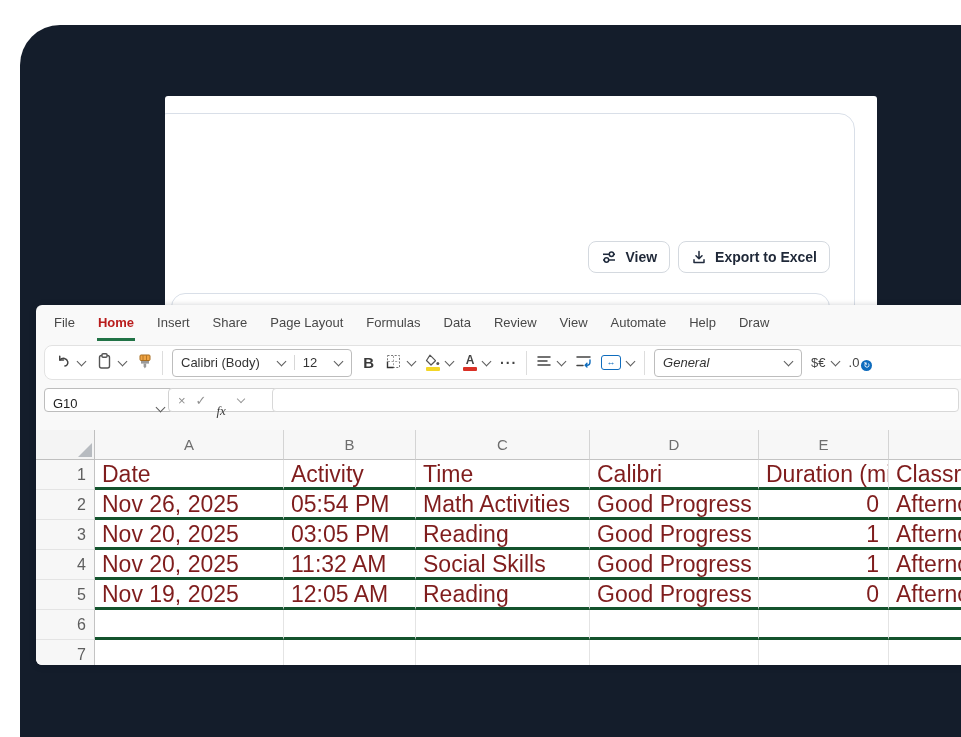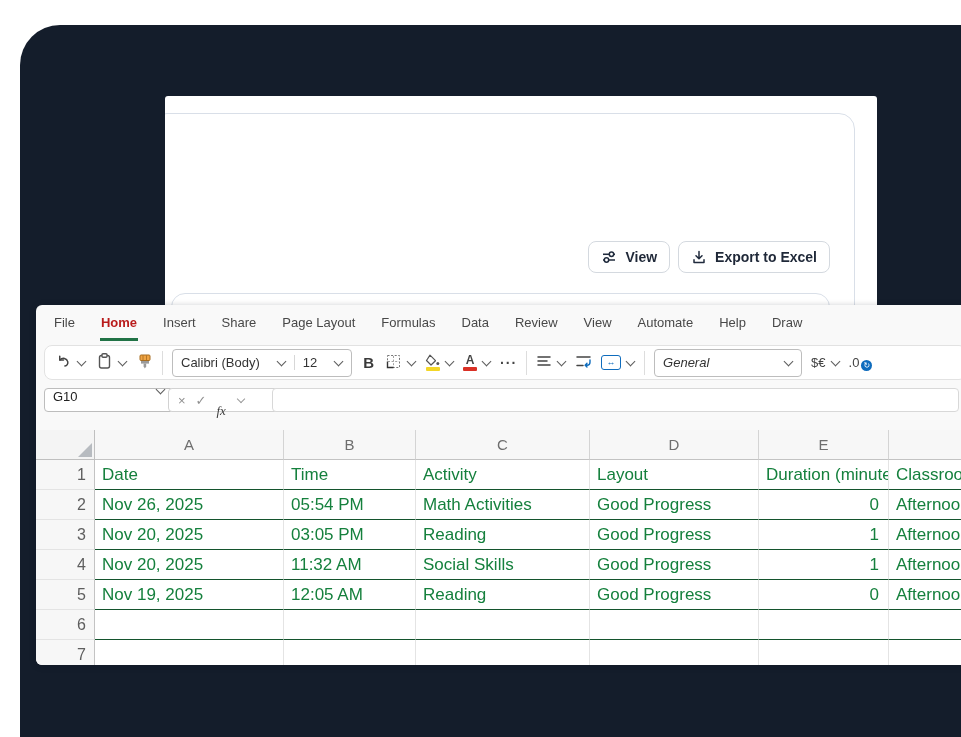--- a/index.html
+++ b/index.html
@@ -22,21 +22,21 @@
         color:#1f2838;cursor:pointer;white-space:nowrap;}
   .cbtn svg{display:block;}
 
   
   .excel{position:absolute;left:16px;top:280px;width:925px;height:360px;
         background:#f9f9f9;border-radius:6px 0 0 6px;overflow:hidden;
         box-shadow:0 1px 6px rgba(10,16,28,.25);}
 
   
   .menubar{height:36px;display:flex;align-items:flex-end;padding-left:17px;
-        column-gap:21px;font-size:13px;color:#484848;gap:24px;}
+        column-gap:21px;font-size:13px;color:#484848;}
   .mitem{padding:8px 1px 8px 1px;border-bottom:3px solid transparent;cursor:pointer;}
   .mitem.active{font-weight:700;color:#b91c1c;border-bottom-color:#217346;}
 
   
   .ribbon{position:relative;height:44px;}
   .ribbon-box{position:absolute;left:8px;top:4px;right:-6px;bottom:5px;
         background:#fff;border:1px solid #e2e2e2;border-radius:8px;
         display:flex;align-items:center;padding:0 10px;gap:9px;overflow:hidden;}
   .rbtn{display:flex;align-items:center;gap:4px;color:#444;cursor:pointer;
         font-size:13px;white-space:nowrap;}
@@ -63,21 +63,21 @@
         display:flex;align-items:center;justify-content:center;
         color:#0f6cbd;font-size:9px;line-height:9px;}
   .badge{width:11px;height:11px;border-radius:50%;background:#0f6cbd;color:#fff;
         font-size:8px;line-height:11px;text-align:center;display:inline-block;
         margin:6px 0 0 -2px;}
 
   
   .frow{position:relative;height:28px;}
   .namebox{position:absolute;left:8px;top:3px;width:112px;height:22px;
         background:#fff;border:1px solid #bdbdbd;border-radius:4px;
-        display:flex;align-items:flex-start;justify-content:space-between;
+        display:flex;align-items:flex-end;justify-content:space-between;
         padding:0 8px;font-size:13px;color:#222;}
   .fxgroup{position:absolute;left:132px;top:3px;width:94px;height:22px;
         background:#fff;border:1px solid #d2d2d2;border-radius:4px;
         display:flex;align-items:center;gap:10px;padding:0 9px;}
   .fxbtn{color:#8f8f8f;font-size:13px;cursor:pointer;}
   .fxlabel{font-family:"Liberation Serif",serif;font-style:italic;
         font-size:13px;color:#3c3c3c;cursor:pointer;margin-top:21px;}
   .finput{position:absolute;left:236px;right:2px;top:3px;height:22px;
         background:#fff;border:1px solid #d8d8d8;border-radius:4px;
         font-size:13px;color:#222;line-height:22px;padding:0 6px;}
@@ -89,23 +89,23 @@
         border-bottom:1px solid #bfbfbf;position:relative;}
   .tri{position:absolute;right:2px;bottom:2px;width:0;height:0;
         border-left:14px solid transparent;border-bottom:14px solid #b7bbc0;}
   .colhead{background:#f7f7f7;color:#6e6e6e;font-size:15px;
         display:flex;align-items:center;justify-content:center;
         border-right:1px solid #d4d4d4;border-bottom:1px solid #c3c3c3;}
   .rownum{background:#f7f7f7;color:#5e5e5e;font-size:16px;
         display:flex;align-items:center;justify-content:flex-end;
         padding-right:8px;border-right:1px solid #c3c3c3;
         border-bottom:1px solid #e4e4e4;box-sizing:border-box;}
-  .cell{background:#fff;font-size:17px;color:#15803d;line-height:29px;
+  .cell{background:#fff;font-size:23px;color:#7f1d1d;line-height:29px;
         padding-left:7px;border-right:1px solid #e4e4e4;
-        border-bottom:1px solid #14532d;white-space:nowrap;overflow:hidden;
+        border-bottom:3px solid #14532d;white-space:nowrap;overflow:hidden;
         box-sizing:border-box;}
   .cell.num{text-align:right;padding-right:9px;padding-left:0;}
 </style>
 </head>
 <body>
 
 <div class="dark-frame">
 
   <div class="card">
     <div class="panel1"></div>
@@ -303,23 +303,23 @@
           <span class="tri"></span>
         </div>
         <div class="colhead">A</div>
         <div class="colhead">B</div>
         <div class="colhead">C</div>
         <div class="colhead">D</div>
         <div class="colhead">E</div>
         <div class="colhead">F</div>
         <div class="rownum">1</div>
         <div class="cell">Date</div>
+        <div class="cell">Activity</div>
         <div class="cell">Time</div>
-        <div class="cell">Activity</div>
-        <div class="cell">Layout</div>
+        <div class="cell">Calibri</div>
         <div class="cell">Duration (minutes)</div>
         <div class="cell">Classroom</div>
         <div class="rownum">2</div>
         <div class="cell">Nov 26, 2025</div>
         <div class="cell">05:54 PM</div>
         <div class="cell">Math Activities</div>
         <div class="cell">Good Progress</div>
         <div class="cell num">0</div>
         <div class="cell">Afternoon</div>
         <div class="rownum">3</div>

